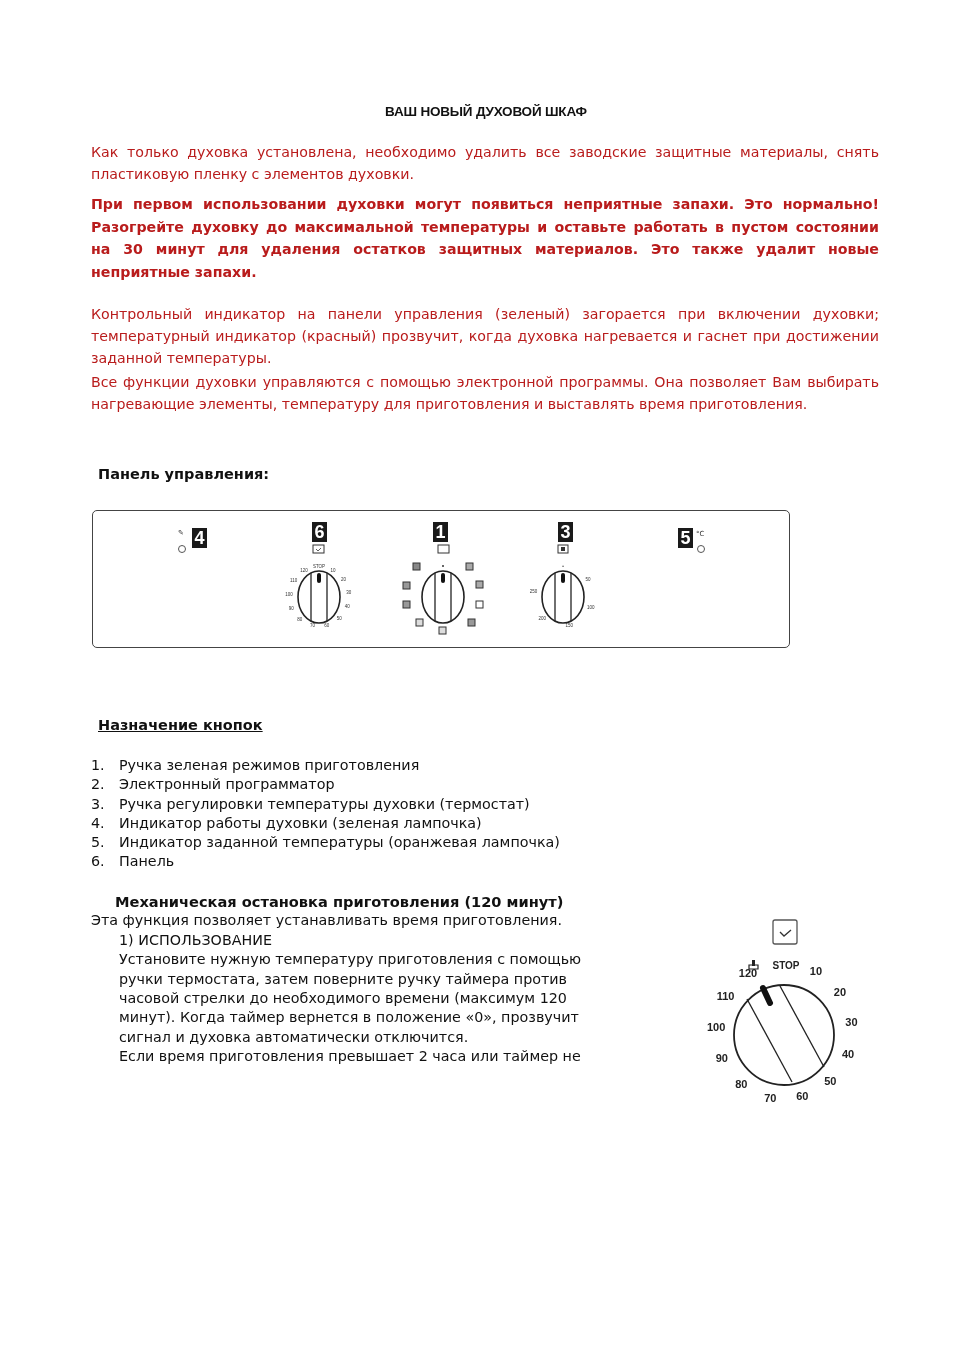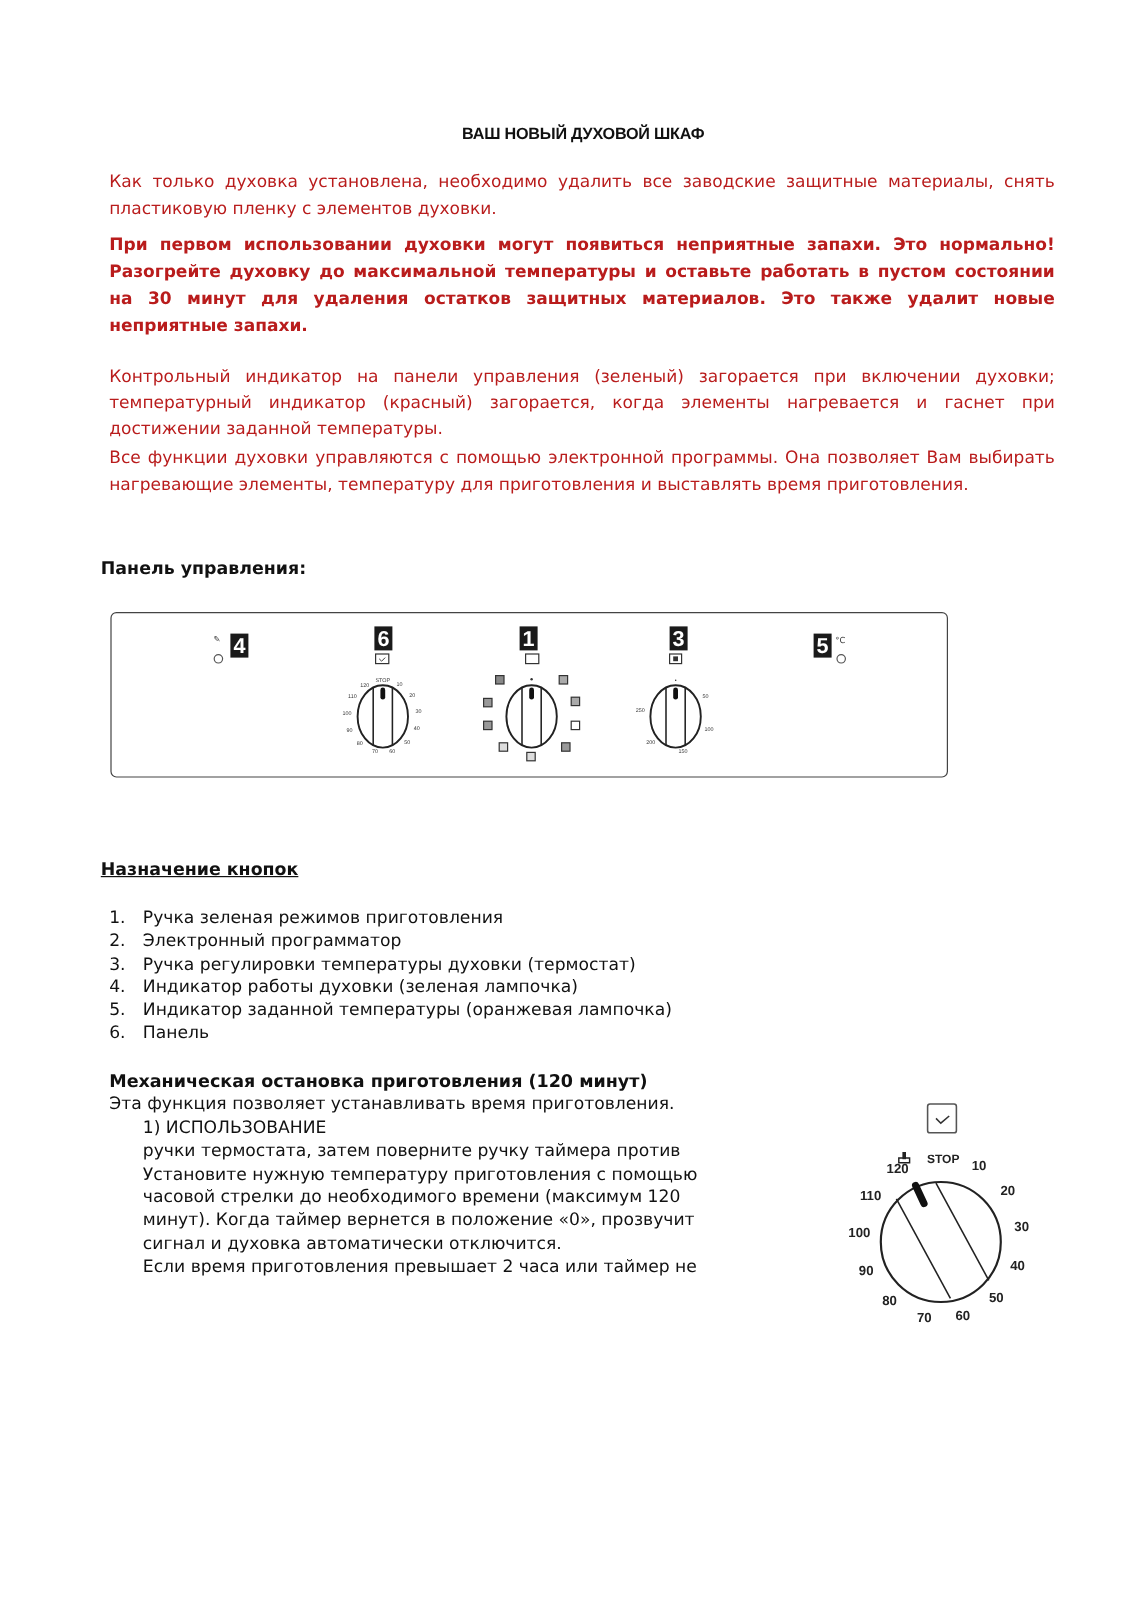--- a/index.html
+++ b/index.html
@@ -10,54 +10,54 @@
     .abs { position: absolute; }
     .title {
       left: 0; width: 972px; top: 104px; text-align: center;
       font-family: "Liberation Sans", sans-serif; font-weight: bold; font-size: 13.5px; letter-spacing: -0.2px;
     }
     .para {
       left: 91px; width: 788px; font-size: 14.2px; line-height: 22px;
       text-align: justify; text-align-last: left; color: #b91c1c;
     }
     .para.bold { font-weight: bold; line-height: 22.5px; }
-    .heading { left: 84px; font-weight: bold; font-size: 14.5px; }
+    .heading { left: 98px; font-weight: bold; font-size: 14.5px; }
     
     .panel {
       left: 92px; top: 510px; width: 698px; height: 138px;
       border: 1.5px solid #444; border-radius: 5px; box-sizing: border-box;
     }
     .numbox {
       position: absolute; background: #1a1a1a; color: #fff; font-weight: bold;
       font-family: "Liberation Sans", sans-serif;
       font-size: 18px; line-height: 20px; width: 15px; height: 20px; text-align: center;
     }
     .lamp {
       position: absolute; width: 6px; height: 6px; border: 1.5px solid #555; border-radius: 50%;
     }
     .tinyglyph { position: absolute; font-size: 7px; color: #333; }
     .list { left: 91px; top: 756px; font-size: 14.3px; line-height: 19.3px; margin: 0; padding: 0; list-style: none; }
     .list li { display: flex; }
     .list .num { width: 28px; }
     .mech { left: 91px; top: 892px; font-size: 14.3px; line-height: 19.4px; width: 560px; }
-    .mech .h { font-weight: bold; font-size: 14.6px; }
+    .mech .h { font-weight: bold; font-size: 14.6px; margin-left: 24px; }
     .mech .ind { padding-left: 28px; }
     .mech .ind2 { padding-left: 28px; }
     svg text { font-family: "Liberation Sans", sans-serif; }
   </style>
 </head>
 <body>
 
 <div class="abs title">ВАШ НОВЫЙ ДУХОВОЙ ШКАФ</div>
 
 <div class="abs para" style="top:141px;">Как только духовка установлена, необходимо удалить все заводские защитные материалы, снять пластиковую пленку с элементов духовки.</div>
 
 <div class="abs para bold" style="top:193px;">При первом использовании духовки могут появиться неприятные запахи. Это нормально! Разогрейте духовку до максимальной температуры и оставьте работать в пустом состоянии на 30 минут для удаления остатков защитных материалов. Это также удалит новые неприятные запахи.</div>
 
-<div class="abs para" style="top:303px;">Контрольный индикатор на панели управления (зеленый) загорается при включении духовки; температурный индикатор (красный) загорается, когда элементы нагревается и гаснет при достижении заданной температуры.</div>
+<div class="abs para" style="top:303px;">Контрольный индикатор на панели управления (зеленый) загорается при включении духовки; температурный индикатор (красный) прозвучит, когда духовка нагревается и гаснет при достижении заданной температуры.</div>
 
 <div class="abs para" style="top:371px;">Все функции духовки управляются с помощью электронной программы. Она позволяет Вам выбирать нагревающие элементы, температуру для приготовления и выставлять время приготовления.</div>
 
 <div class="abs heading" style="top:466px;">Панель управления:</div>
 
 <div class="abs panel">
 
   <div>
     <span class="tinyglyph" style="left:85px; top:18px;">✎</span>
     <div class="numbox" style="left:99px; top:17px;">4</div>
@@ -166,22 +166,22 @@
   <li>
       <span class="num">6.</span>
       <span>Панель</span>
     </li>
 </ul>
 
 <div class="abs mech">
   <div class="h">Механическая остановка приготовления (120 минут)</div>
   <div>Эта функция позволяет устанавливать время приготовления.</div>
   <div class="ind">1)  ИСПОЛЬЗОВАНИЕ</div>
+  <div class="ind2">Установите нужную температуру приготовления с помощью</div>
   <div class="ind2">ручки термостата, затем поверните ручку таймера против</div>
-  <div class="ind2">Установите нужную температуру приготовления с помощью</div>
   <div class="ind2">часовой стрелки до необходимого времени (максимум 120</div>
   <div class="ind2">минут). Когда таймер вернется в положение «0», прозвучит</div>
   <div class="ind2">сигнал и духовка автоматически отключится.</div>
   <div class="ind2">Если время приготовления превышает 2 часа или таймер не</div>
 </div>
 
 <svg class="abs" style="left:695px; top:910px;" width="180" height="195" viewBox="0 0 180 195">
   <g>
     <rect x="78" y="10" width="24" height="24" rx="2" fill="#fff" stroke="#555" stroke-width="1.3"></rect>
     <path d="M85 22 l4 4 l7 -6" fill="none" stroke="#333" stroke-width="1.3"></path>

